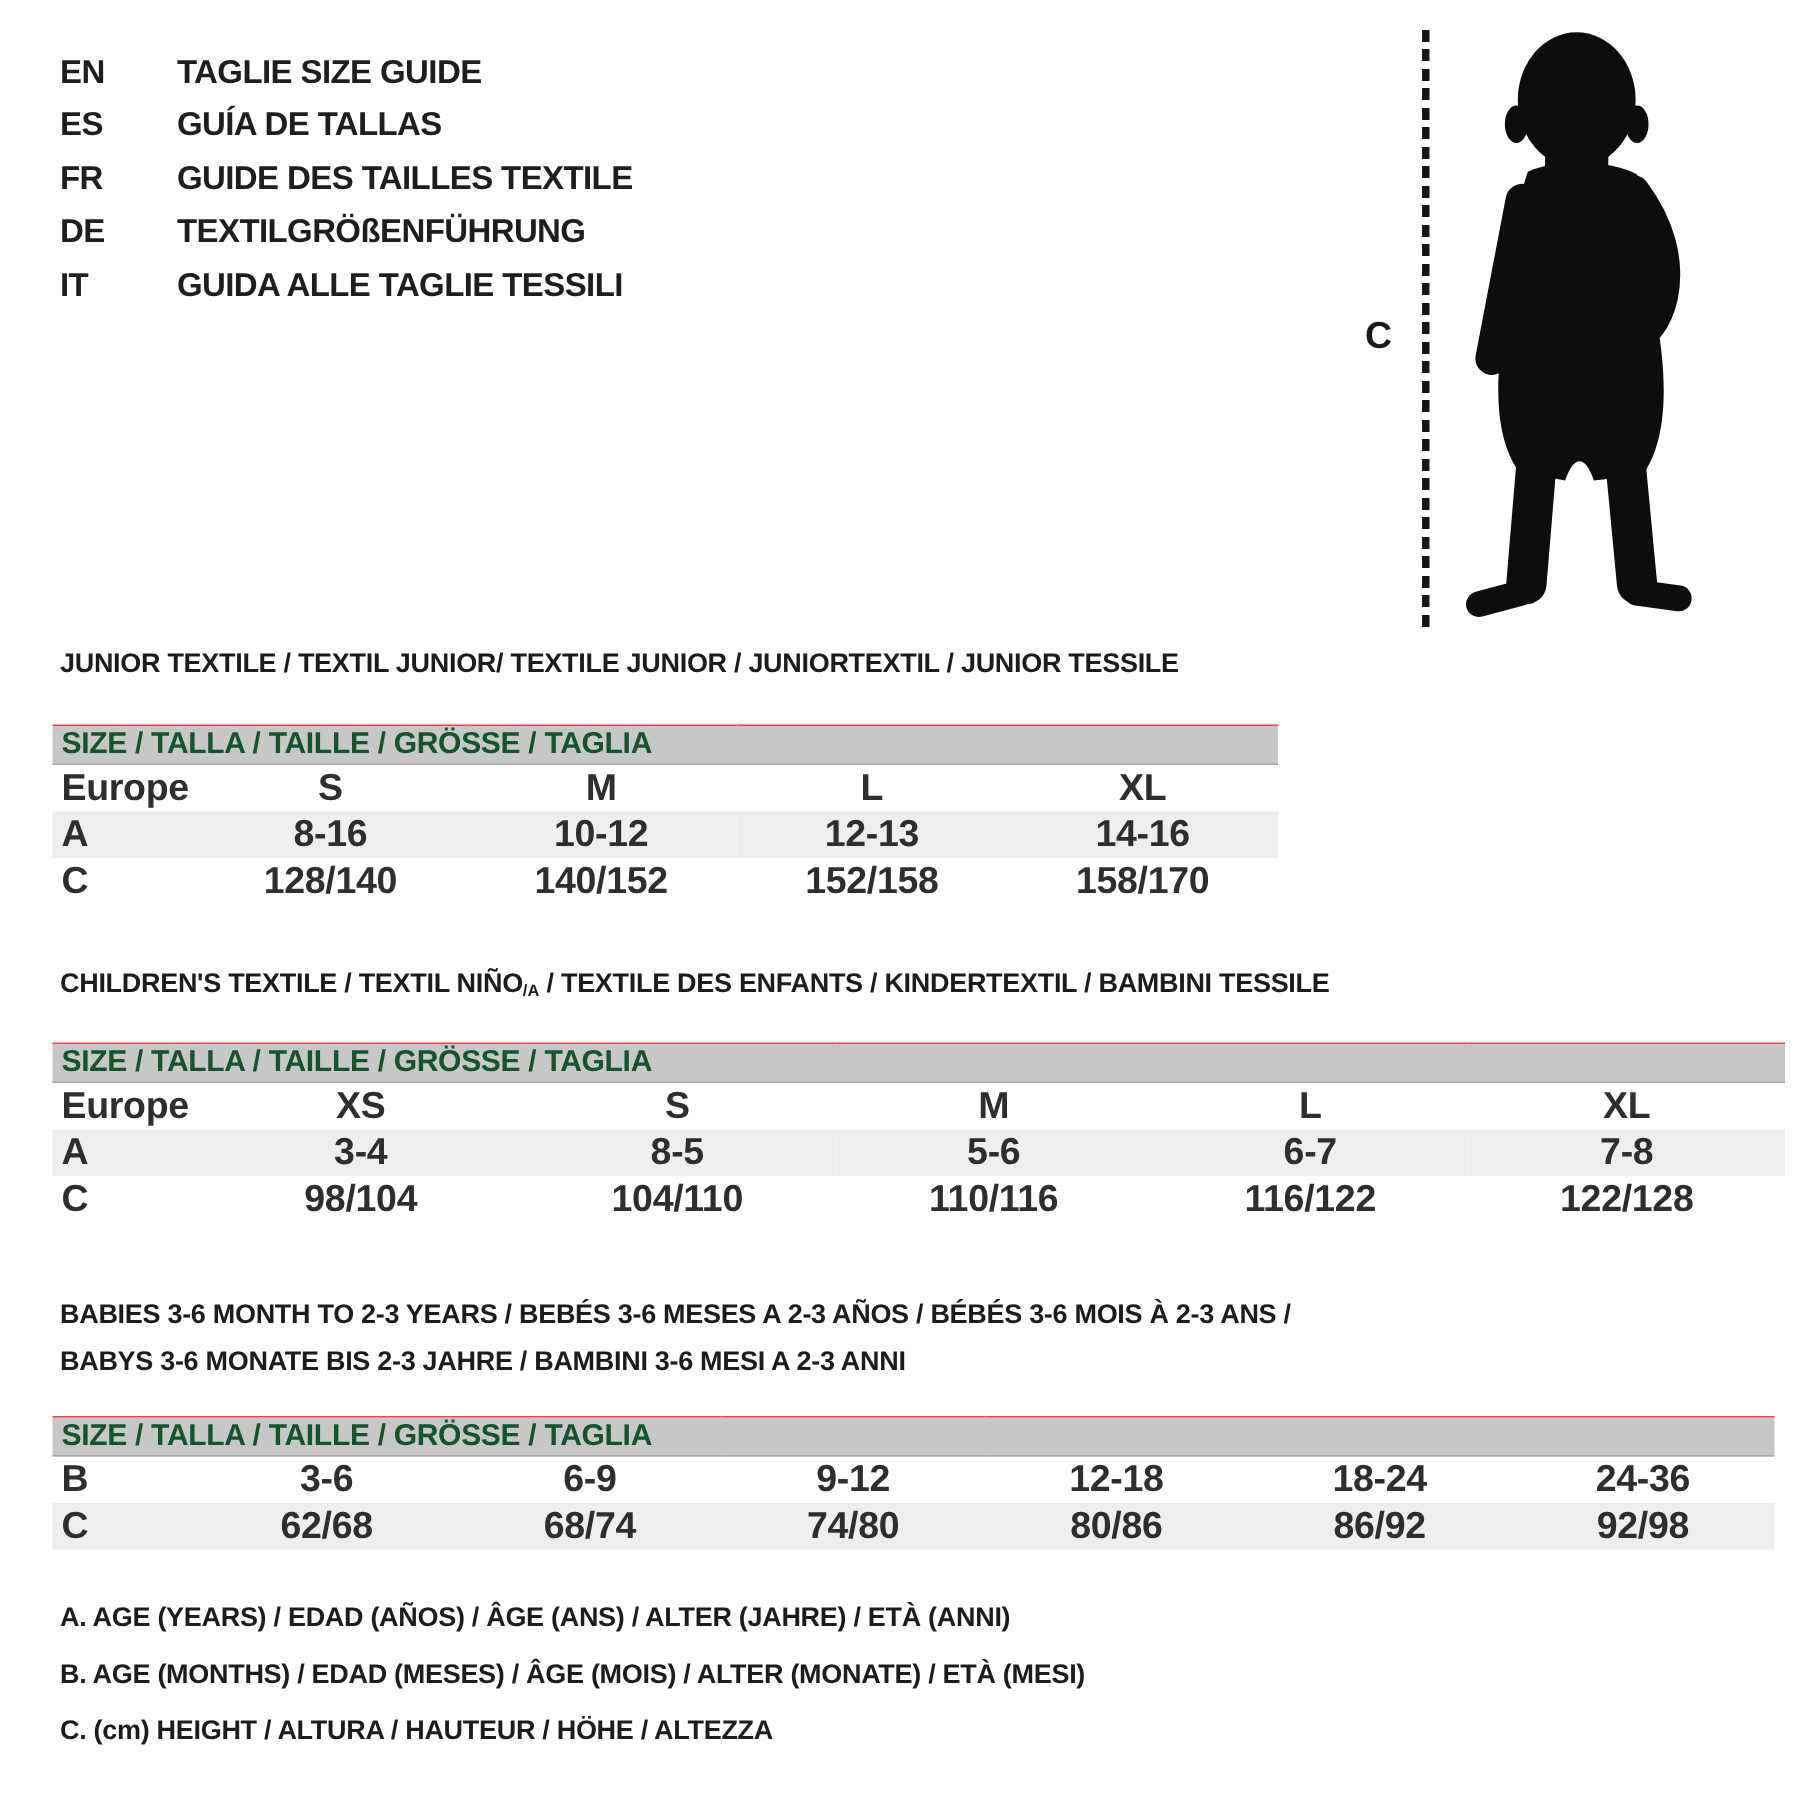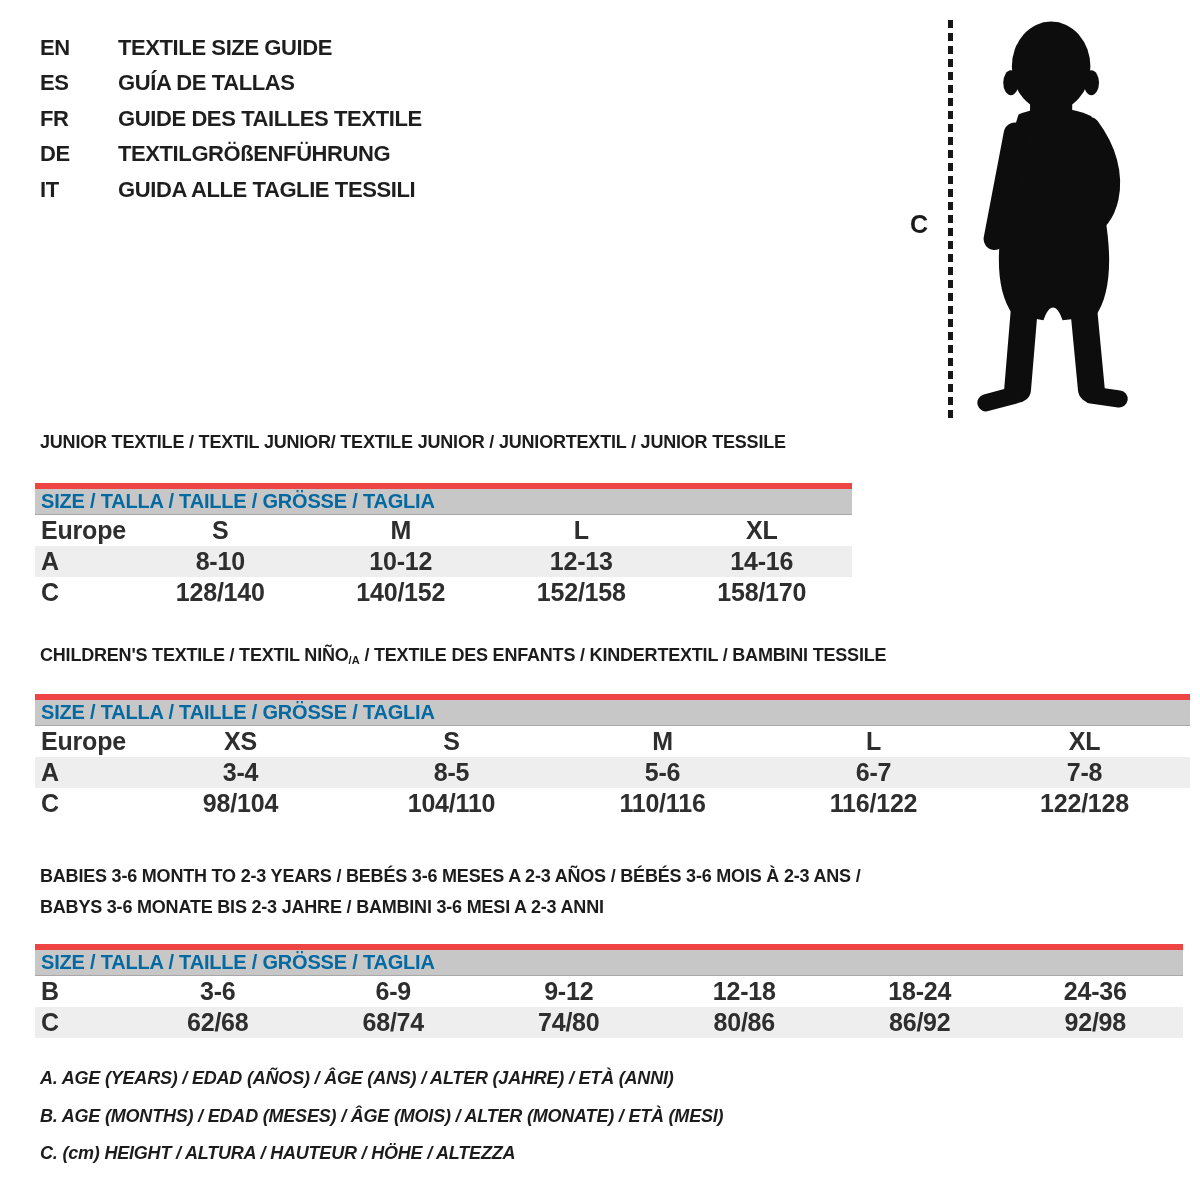--- a/index.html
+++ b/index.html
@@ -28,37 +28,37 @@
   .sec-title .sub{font-size:11px;position:relative;bottom:-3px;letter-spacing:0;}
   .sec-babies .sec-title{line-height:31px;white-space:nowrap;}
   .mb-junior{margin-bottom:29px;}
   .mb-children{margin-bottom:25px;}
   .mb-babies{margin-bottom:21px;margin-top:15px;}
   
   .sg-table{border-collapse:collapse;table-layout:fixed;width:100%;
     font-weight:700;color:#2e2e2e;}
   .sg-table td{height:31px;text-align:center;font-size:25px;padding:0;letter-spacing:-0.2px;}
   .sg-table td.lbl{text-align:left;padding-left:6px;}
-  .sg-table tr.bar td{background:#c7c7c7;border-top:6px solid #ef4444;border-bottom:1px solid #a8a8a8;
-    height:25px;text-align:left;padding-left:6px;font-size:20px;color:#0369a1;}
+  .sg-table tr.bar td{background:#c7c7c7;border-top:1px solid #ef4444;border-bottom:1px solid #a8a8a8;
+    height:25px;text-align:left;padding-left:6px;font-size:20px;color:#14532d;}
   .sg-table tr.alt td{background:#eeeeee;}
   
   .legend{position:absolute;left:35px;top:1060px;}
   .legend-line{font-size:18px;font-weight:700;letter-spacing:-0.2px;color:#1c1c1c;
-    line-height:37.5px;padding-left:5px;white-space:nowrap;font-style:italic;}
+    line-height:37.5px;padding-left:5px;white-space:nowrap;}
 </style>
 </head>
 <body>
 
 <div class="page">
 
   <div class="lang-list">
     <div class="lang-row">
       <span class="lang-code">EN</span>
-      <span class="lang-label">TEXTILE SIZE GUIDE</span>
+      <span class="lang-label">TAGLIE SIZE GUIDE</span>
     </div>
     <div class="lang-row">
       <span class="lang-code">ES</span>
       <span class="lang-label">GUÍA DE TALLAS</span>
     </div>
     <div class="lang-row">
       <span class="lang-code">FR</span>
       <span class="lang-label">GUIDE DES TAILLES TEXTILE</span>
     </div>
     <div class="lang-row">
@@ -108,21 +108,21 @@
       </tr>
       <tr>
         <td class="lbl">Europe</td>
         <td>S</td>
         <td>M</td>
         <td>L</td>
         <td>XL</td>
       </tr>
       <tr class="alt">
         <td class="lbl">A</td>
-        <td>8-10</td>
+        <td>8-16</td>
         <td>10-12</td>
         <td>12-13</td>
         <td>14-16</td>
       </tr>
       <tr>
         <td class="lbl">C</td>
         <td>128/140</td>
         <td>140/152</td>
         <td>152/158</td>
         <td>158/170</td>

